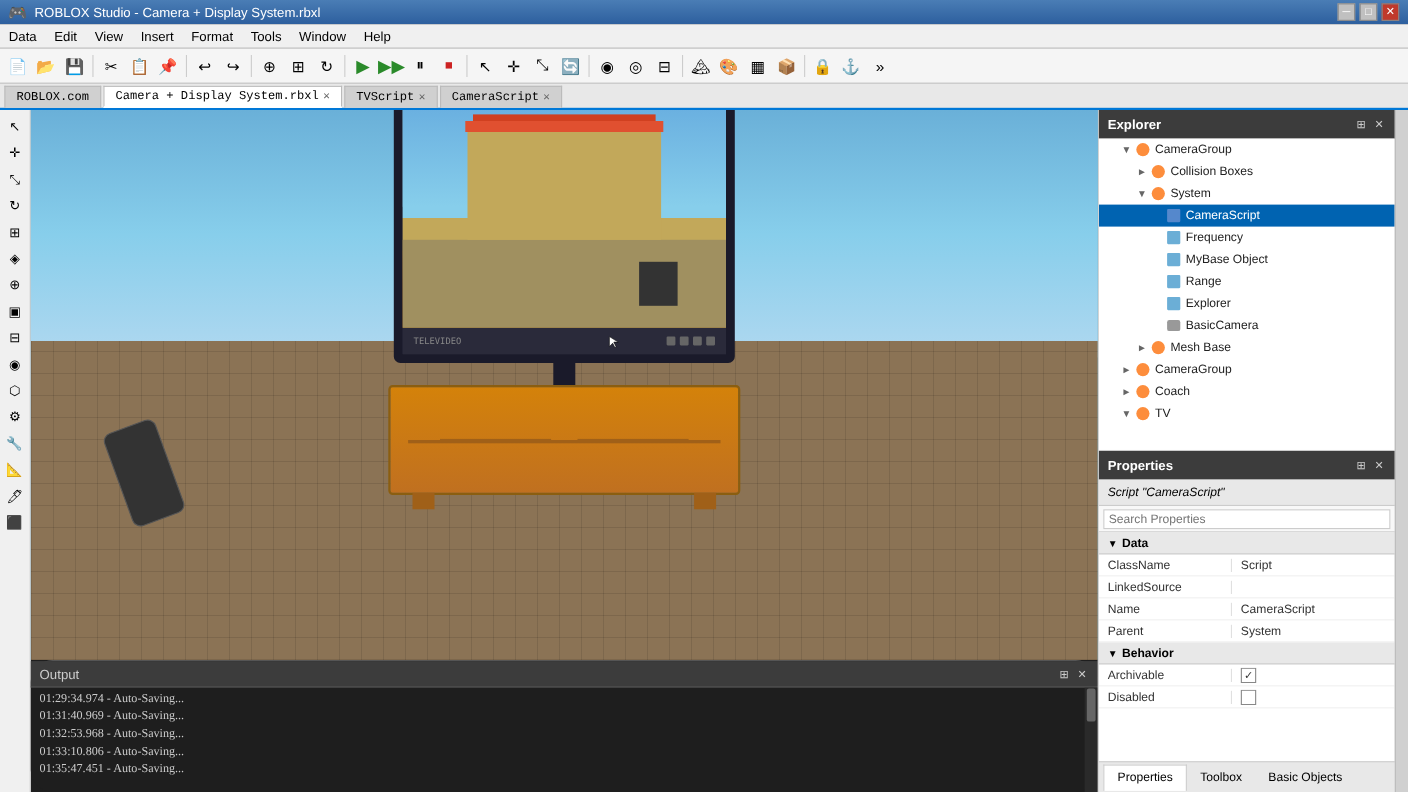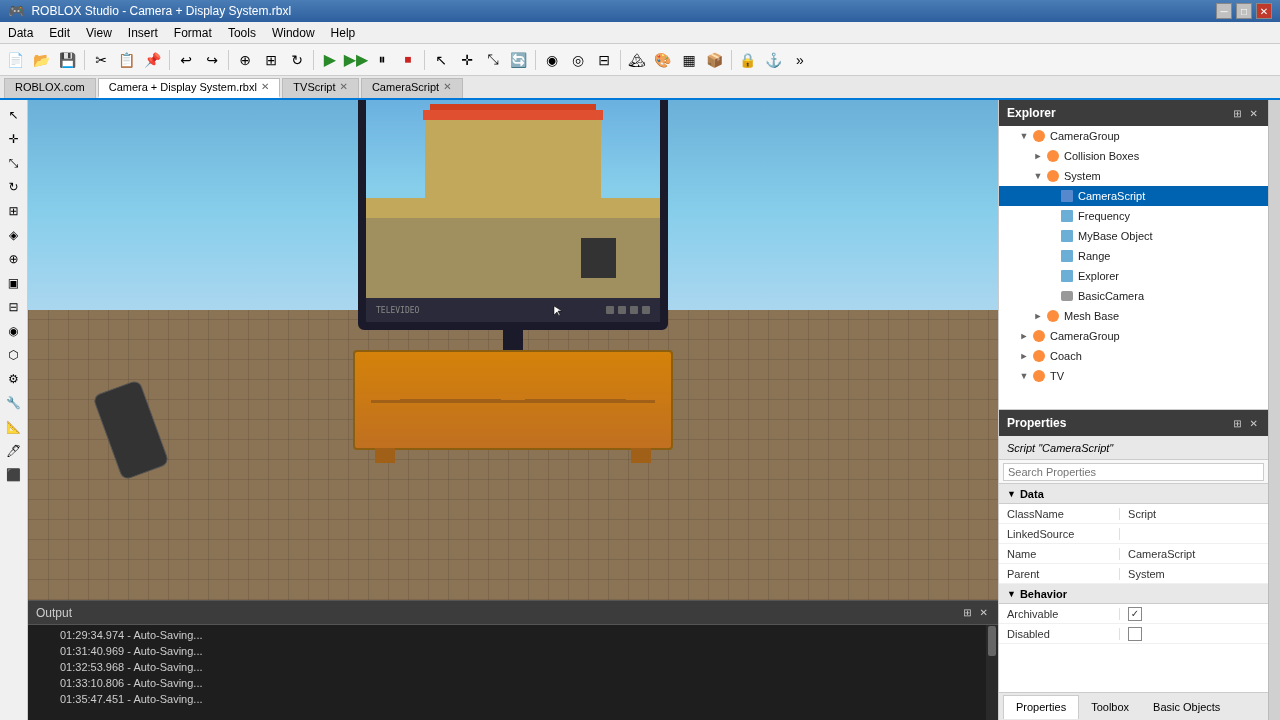--- a/index.html
+++ b/index.html
@@ -70,23 +70,24 @@
       border-bottom: 2px solid #0078d7;
       padding: 0 4px;
     }
     .tab {
       padding: 2px 10px;
       background: #d0d0d0;
       border: 1px solid #bbb;
       border-bottom: none;
       cursor: pointer;
       font-size: 11px;
-      display: flex; gap: 4px;
+      display: flex; align-items: center; gap: 4px;
       height: 20px;
       margin-right: 2px;
+      font-family: Liberation Mono, monospace;
     }
     .tab.active { background: white; border-bottom: 2px solid white; }
     .tab-close { font-size: 10px; color: #666; cursor: pointer; }
     
     
     #main-layout {
       display: flex;
       height: calc(720px - 22px - 22px - 32px - 24px);
     }
     
@@ -273,39 +274,40 @@
       border: 1px solid #555;
     }
     
     
     #output-panel {
       height: 120px;
       background: #1e1e1e;
       border-top: 1px solid #555;
       display: flex;
       flex-direction: column;
+      border-radius: 20px;
     }
     #output-header {
       background: #3c3c3c;
       height: 24px;
       display: flex;
       align-items: center;
       justify-content: space-between;
       padding: 0 8px;
       border-bottom: 1px solid #555;
     }
     #output-header-title { color: #ccc; font-size: 12px; }
     #output-header-btns { display: flex; gap: 4px; }
     #output-content {
       flex: 1;
       overflow-y: auto;
       padding: 2px 8px;
       position: relative;
     }
-    .output-line { color: #cccccc; font-size: 11px; line-height: 16px; font-family: Liberation Sans, sans-serif; margin-left: 24px; }
+    .output-line { color: #cccccc; font-size: 11px; line-height: 16px; font-family: Liberation Serif, serif; }
     
     
     #right-panel {
       width: 270px;
       background: #f5f5f5;
       border-left: 1px solid #ccc;
       display: flex;
       flex-direction: column;
     }
     

